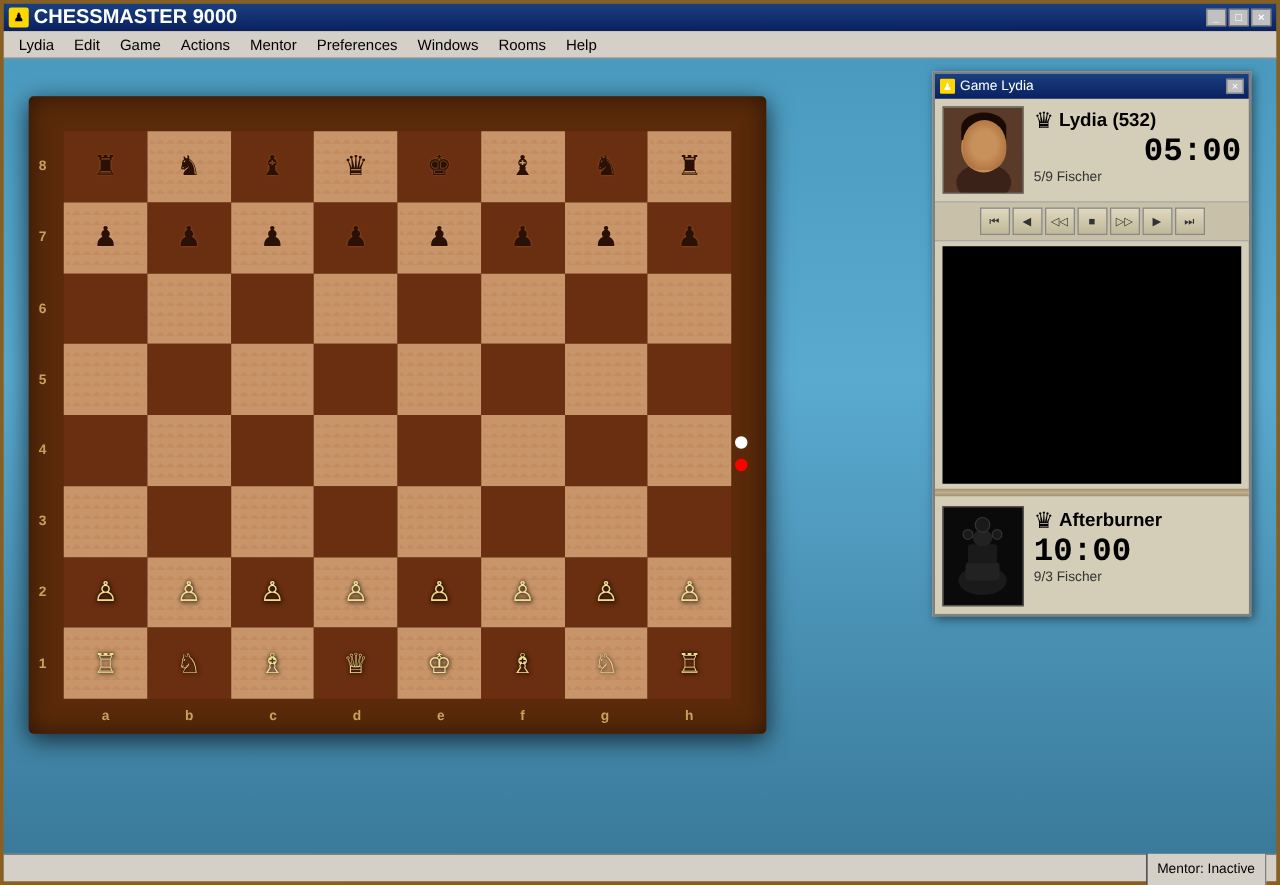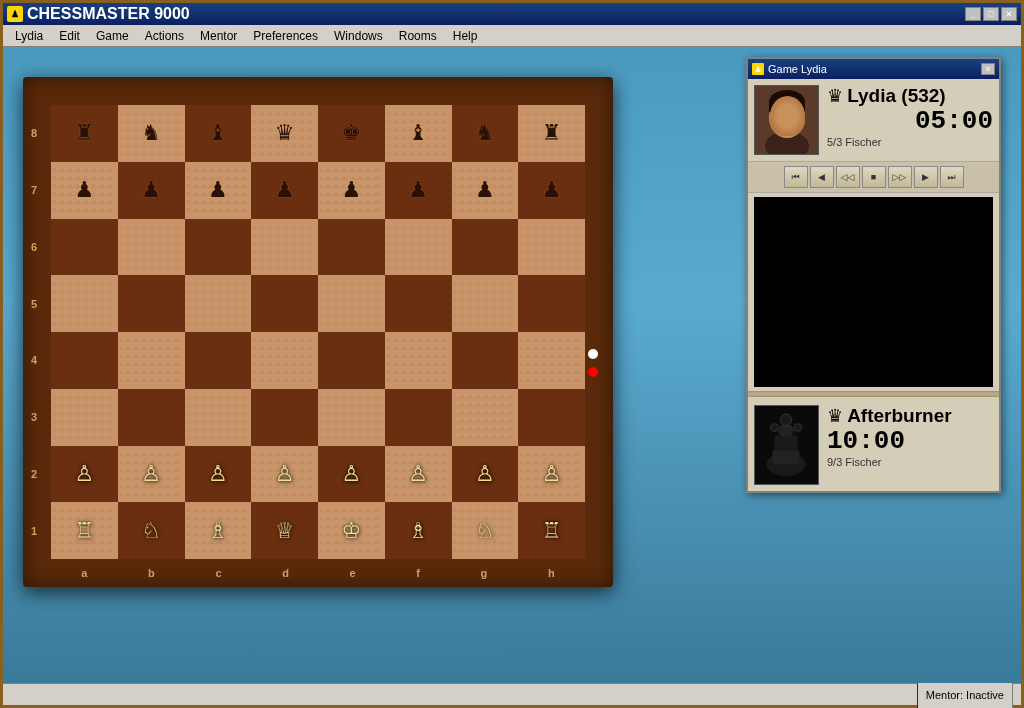--- a/index.html
+++ b/index.html
@@ -168,21 +168,21 @@
     .player-header {
       display: flex;
       align-items: center;
       gap: 4px;
     }
     .player-piece-icon {
       font-size: 18px;
       color: #000;
     }
     .player-name {
-      font-size: 19px;
+      font-size: 15px;
       font-weight: bold;
       color: #000;
       text-align: center;
     }
     .player-timer {
       font-size: 26px;
       font-weight: bold;
       color: #000;
       font-family: 'Courier New', monospace;
       line-height: 1.1;
@@ -593,21 +593,21 @@
             <ellipse cx="32" cy="16" rx="18" ry="12" fill="#1a0a04"></ellipse>
             <rect x="14" y="16" width="36" height="10" fill="#1a0a04"></rect>
           </svg>
         </div>
         <div class="player-info">
           <div class="player-header">
             <span class="player-piece-icon">♛</span>
             <span class="player-name">Lydia (532)</span>
           </div>
           <div class="player-timer" style="font-family:'Courier New',monospace;text-align:right;">05:00</div>
-          <div class="player-settings">5/3 Fischer</div>
+          <div class="player-settings">5/9 Fischer</div>
         </div>
       </div>
 
       <div class="transport-controls">
         <button class="transport-btn" title="First">⏮</button>
         <button class="transport-btn" title="Previous">◀</button>
         <button class="transport-btn" title="Fast Rewind">◁◁</button>
         <button class="transport-btn" title="Stop">■</button>
         <button class="transport-btn" title="Fast Forward">▷▷</button>
         <button class="transport-btn" title="Next">▶</button>

